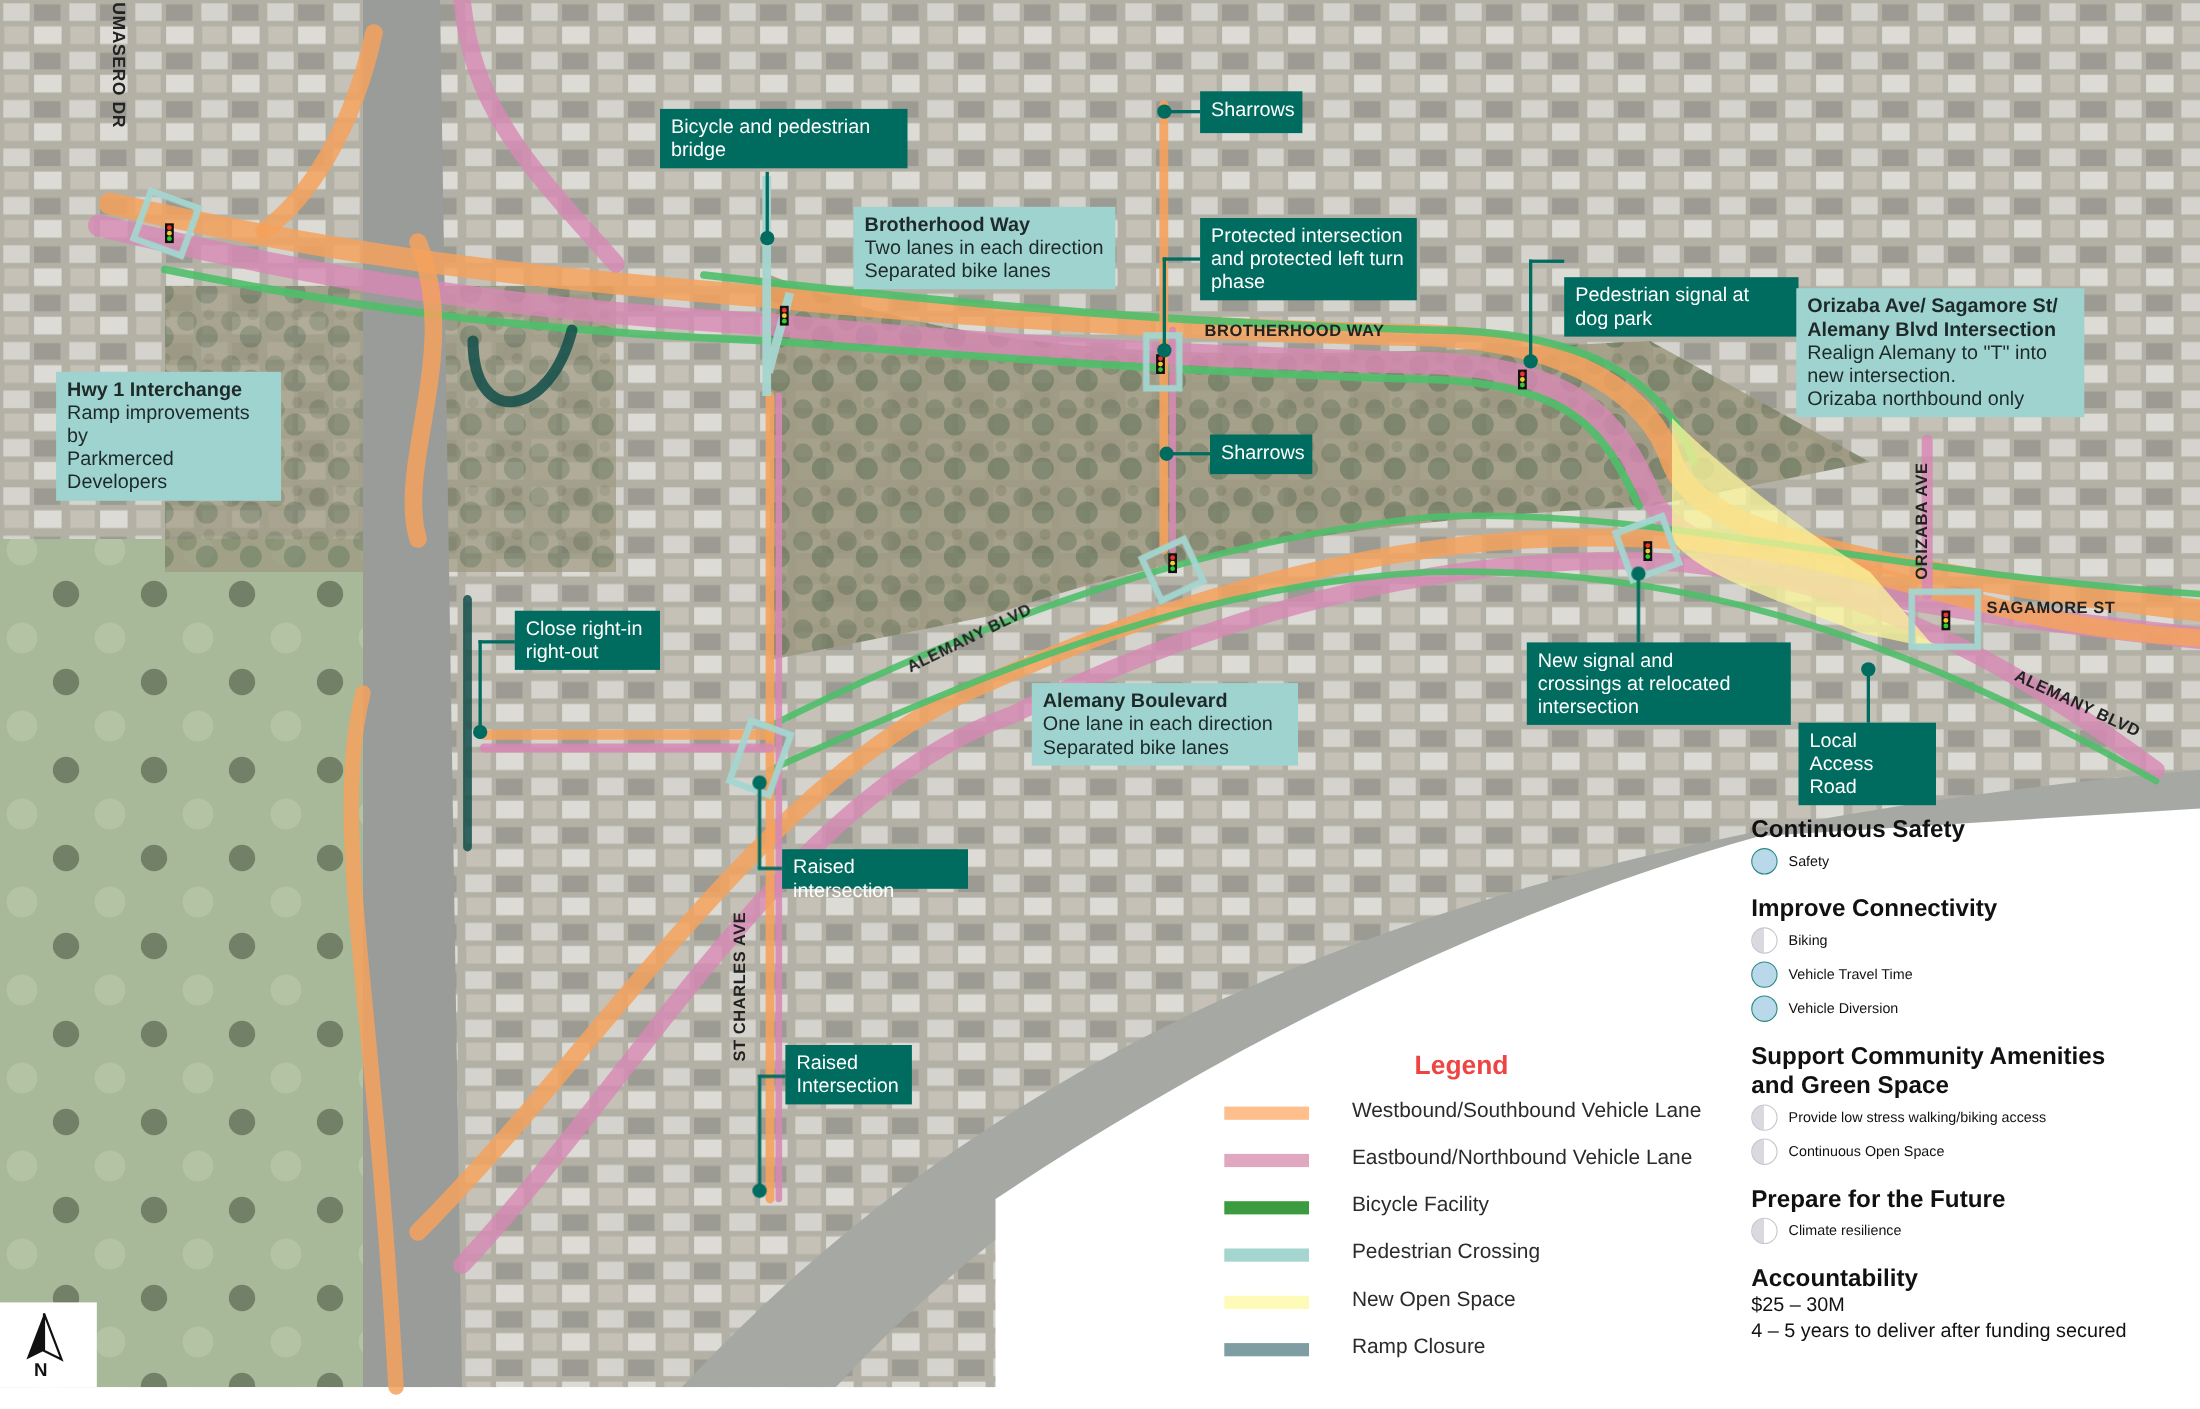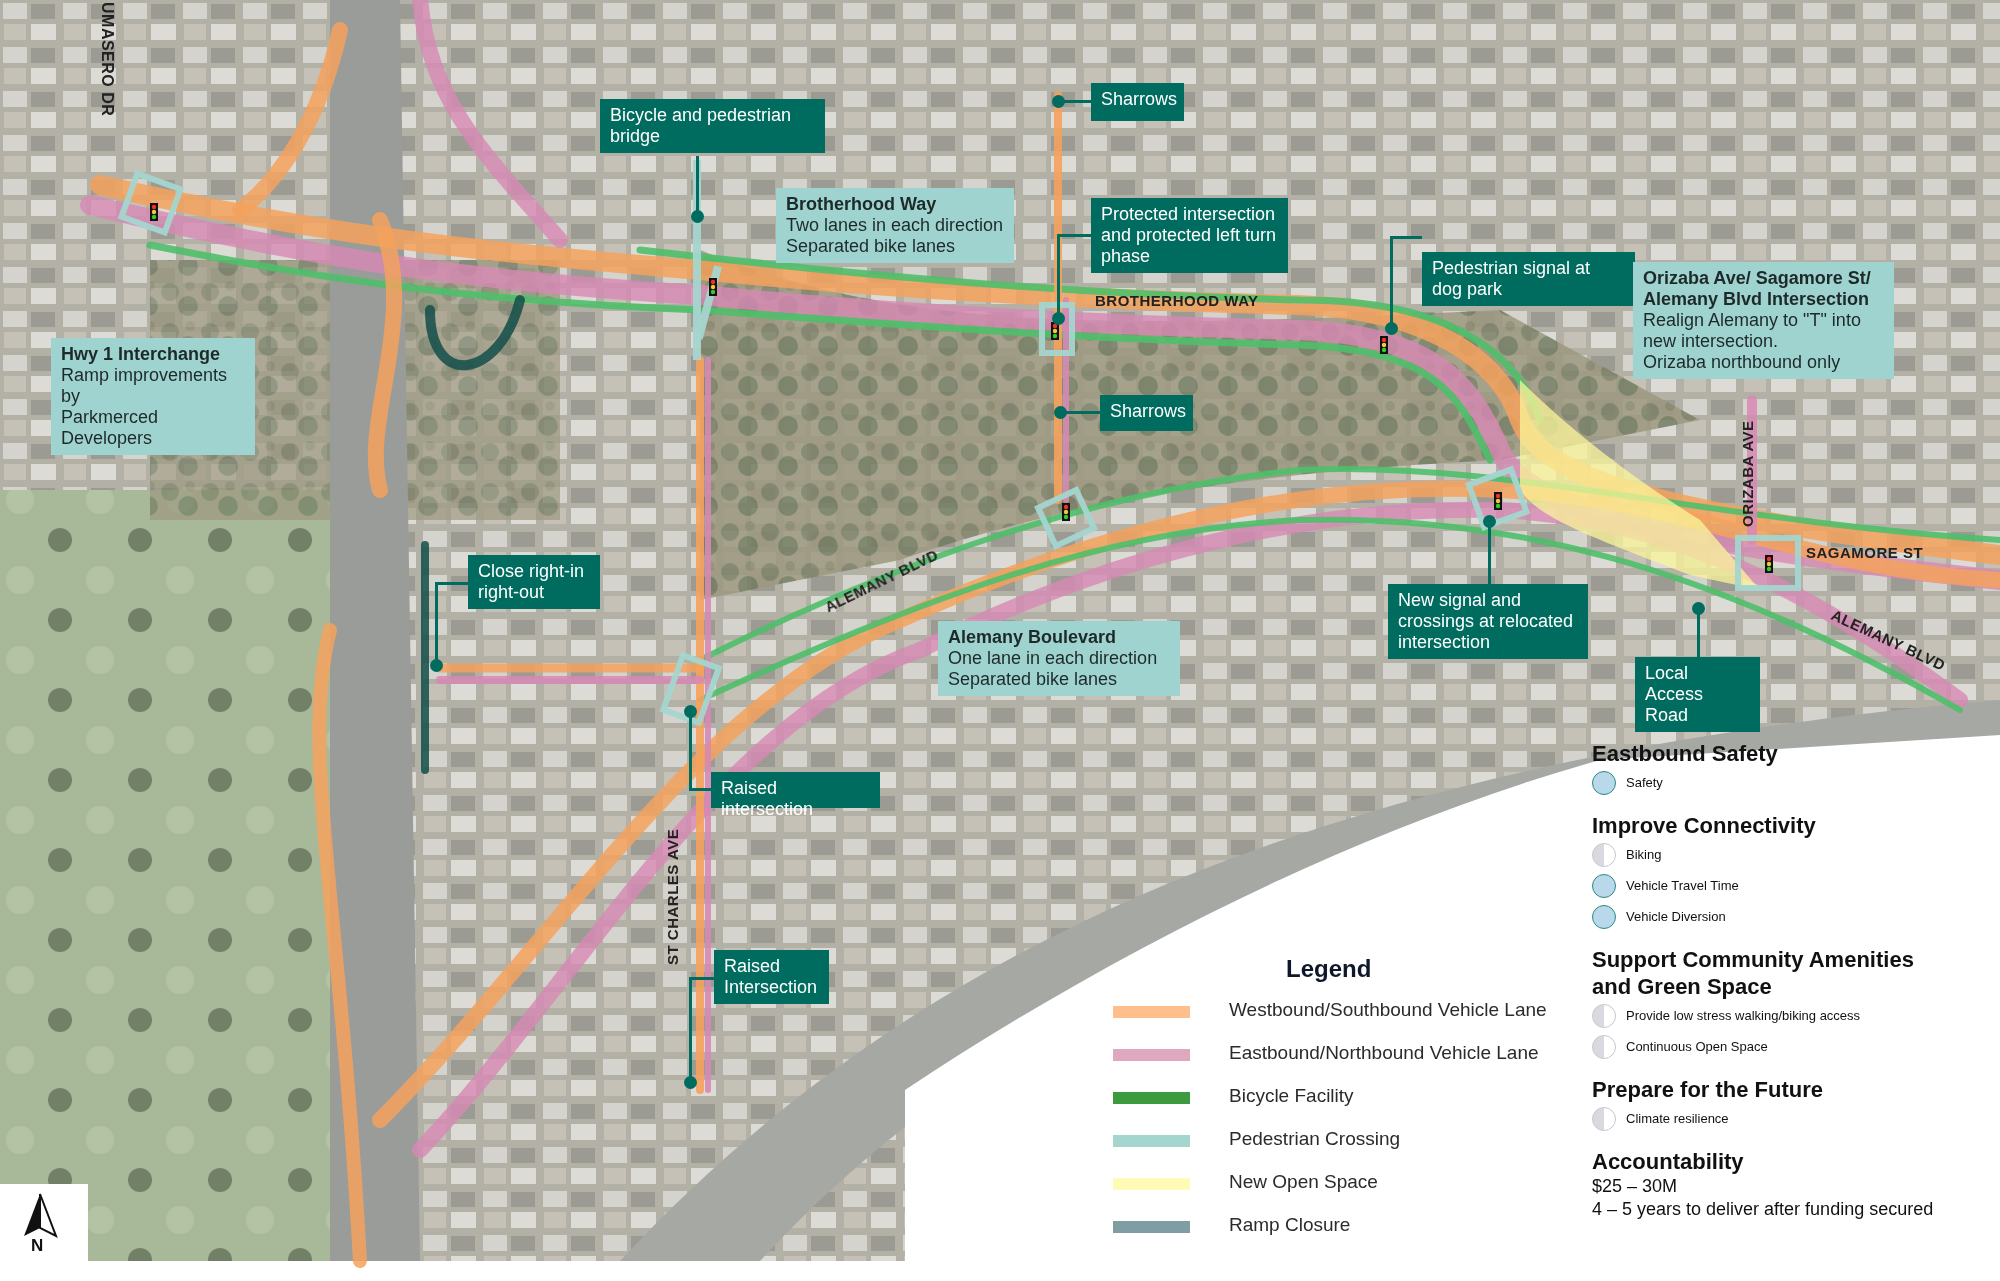--- a/index.html
+++ b/index.html
@@ -8,21 +8,21 @@
   #map { position:absolute; left:0; top:0; width:2000px; height:1281px; }
   .callout { position:absolute; box-sizing:border-box; color:#fff; background:#006b5f;
              font-size:18px; line-height:21px; padding:6px 10px; }
   .callout.light { background:#9fd3cf; color:#1e2a2a; }
   .callout .title { font-weight:bold; display:block; }
   .callout span { display:block; }
   .leader { position:absolute; background:#006b5f; }
   .dot { position:absolute; width:13px; height:13px; border-radius:50%; background:#006b5f; }
   .road-label { position:absolute; font-weight:bold; color:#222; font-size:15px; letter-spacing:0.5px; white-space:nowrap; transform-origin:left top; }
   .legend { position:absolute; left:1090px; top:940px; width:500px; }
-  .legend-title { position:absolute; left:196px; top:15px; font-size:24px; font-weight:bold; color:#0f172a; }
+  .legend-title { position:absolute; left:196px; top:15px; font-size:24px; font-weight:bold; color:#ef4444; }
   .legend-row { position:absolute; left:23px; height:30px; width:480px; }
   .swatch { position:absolute; left:0; top:7px; width:77px; height:12px; }
   .legend-label { position:absolute; left:116px; top:0; font-size:19px; color:#2b2b2b; white-space:nowrap; }
   .goals { position:absolute; left:1592px; top:740px; width:408px; color:#111; }
   .goal-h { font-size:22px; font-weight:bold; line-height:27px; margin:0; }
   .goal-item { position:relative; height:31px; padding-left:34px; font-size:13px; line-height:31px; }
   .harvey { position:absolute; left:0; top:4px; width:24px; height:24px; border-radius:50%; box-sizing:border-box; }
   .harvey.full { background:#b9d9ea; border:1.5px solid #2b8a85; }
   .harvey.half { background:linear-gradient(to right, #d8dadf 50%, #ffffff 50%); border:1.5px solid #c5c7cc; }
   .goal-block { margin-bottom:14px; }
@@ -214,21 +214,21 @@
 <div class="leader" style="left:435px;top:582px;width:33px;height:3px;"></div>
 <div class="leader" style="left:435px;top:582px;width:3px;height:82px;"></div>
 <div class="dot" style="left:430px;top:659px;"></div>
 
 <div class="callout light" style="left:938px;top:621px;width:242px;">
   <span class="title">Alemany Boulevard</span>
   <span>One lane in each direction</span>
   <span>Separated bike lanes</span>
 </div>
 
-<div class="callout" style="left:1388px;top:584px;width:200px;">
+<div class="callout" style="left:1388px;top:584px;width:240px;">
   <span>New signal and</span>
   <span>crossings at relocated</span>
   <span>intersection</span>
 </div>
 <div class="leader" style="left:1488px;top:525px;width:3px;height:59px;"></div>
 <div class="dot" style="left:1483px;top:515px;"></div>
 
 <div class="callout" style="left:1635px;top:657px;width:125px;">
   <span>Local Access</span>
   <span>Road</span>
@@ -282,21 +282,21 @@
     <div class="legend-label">New Open Space</div>
   </div>
   <div class="legend-row" style="top:274px;">
     <div class="swatch" style="background:#7e9ea3;"></div>
     <div class="legend-label">Ramp Closure</div>
   </div>
 </div>
 
 <div class="goals">
   <div class="goal-block">
-    <p class="goal-h">Eastbound Safety</p>
+    <p class="goal-h">Continuous Safety</p>
     <div class="goal-item">
       <span class="harvey full"></span>
       <span>Safety</span>
     </div>
   </div>
   <div class="goal-block">
     <p class="goal-h">Improve Connectivity</p>
     <div class="goal-item">
       <span class="harvey half"></span>
       <span>Biking</span>

